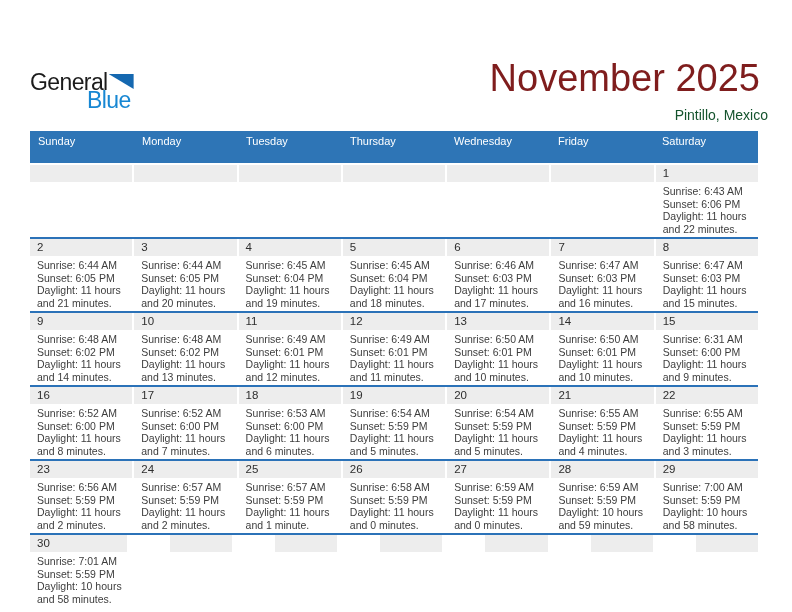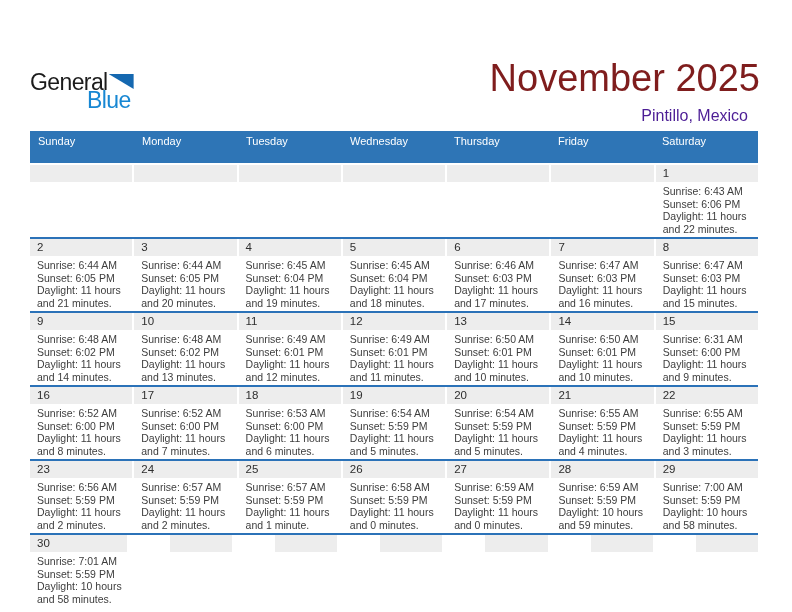--- a/index.html
+++ b/index.html
@@ -15,21 +15,21 @@
   .logo{position:absolute;left:30px;top:44px;line-height:1;}
   .logo-line1{font-size:23px;color:#1b1b1b;letter-spacing:-0.6px;display:flex;align-items:flex-start;}
   .logo-triangle{
     display:inline-block;width:25px;height:15px;margin-left:1px;margin-top:3px;
     background:#1568b0;
     clip-path:polygon(0 0,100% 0,100% 100%);
   }
   .logo-line2{font-size:23px;color:#1787d3;letter-spacing:-0.6px;margin-top:-5px;padding-left:57px;}
   
   .month-title{position:absolute;top:30px;right:32px;font-size:38px;color:#7f1d1d;}
-  .location-subtitle{position:absolute;top:80px;right:44px;font-size:16px;color:#4c1d95;}
+  .location-subtitle{position:absolute;top:80px;right:24px;font-size:14px;color:#14532d;}
   
   .calendar{position:absolute;left:30px;top:104px;width:728px;}
   .weekday-row{
     display:grid;grid-template-columns:repeat(7,1fr);
     background:#2E75B6;height:32px;
   }
   .weekday-cell{
     color:#ffffff;font-size:11px;line-height:20px;padding-left:8px;
     white-space:nowrap;overflow:hidden;
   }
@@ -67,22 +67,22 @@
   </div>
 
   <div class="month-title">November 2025</div>
   <div class="location-subtitle">Pintillo, Mexico</div>
 
   <div class="calendar">
     <div class="weekday-row">
         <div class="weekday-cell">Sunday</div>
         <div class="weekday-cell">Monday</div>
         <div class="weekday-cell">Tuesday</div>
+        <div class="weekday-cell">Thursday</div>
         <div class="weekday-cell">Wednesday</div>
-        <div class="weekday-cell">Thursday</div>
         <div class="weekday-cell">Friday</div>
         <div class="weekday-cell">Saturday</div>
       </div>
     <div>
         <div class="week">
           <div class="cell">
             <div class="num-bar"></div>
             <div class="cell-body"></div>
           </div>
           <div class="cell">

